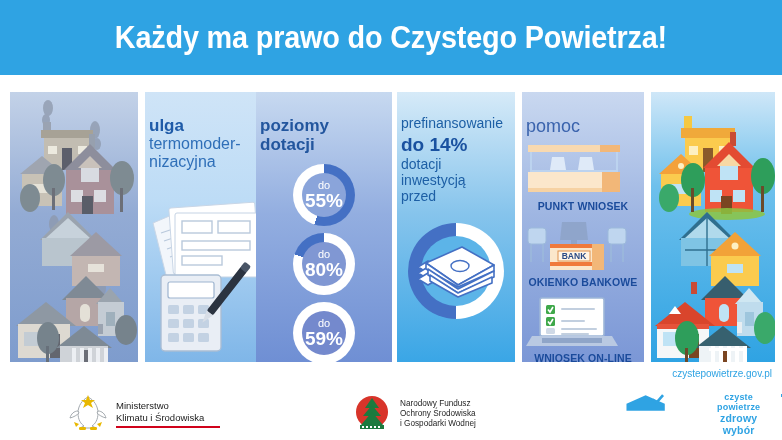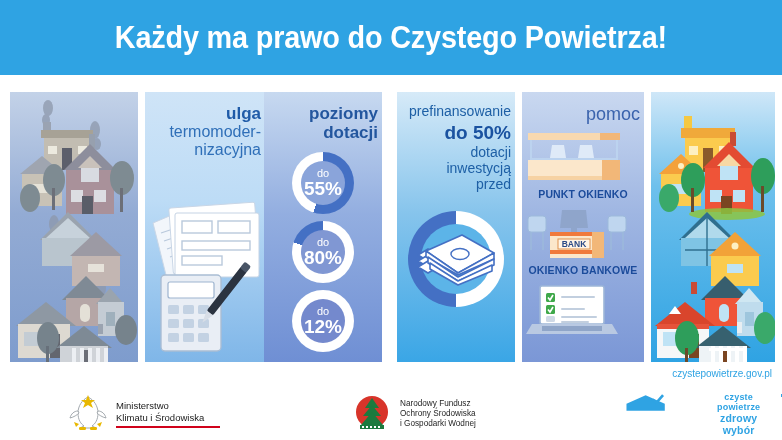--- a/index.html
+++ b/index.html
@@ -25,28 +25,28 @@
     white-space: nowrap;
     transform: scaleX(0.93);
   }
 
   
   .panels { position: absolute; left: 0; top: 92px; width: 782px; height: 270px; }
   .panel { position: absolute; top: 0; height: 270px; overflow: hidden; }
 
   .p1 { left: 10px;  width: 128px; }
   .p2 { left: 145px; width: 120px; background: linear-gradient(180deg,#cfe4f7 0%,#bddcf6 40%,#7fb6e8 100%); }
-  .p3 { left: 264px; width: 118px; background: linear-gradient(180deg,#c7d9f0 0%,#93aee0 45%,#6f8fd4 100%); }
+  .p3 { left: 256px; width: 136px; background: linear-gradient(180deg,#c7d9f0 0%,#93aee0 45%,#6f8fd4 100%); }
   .p4 { left: 397px; width: 118px; background: linear-gradient(180deg,#d6eaf8 0%,#86c4ec 45%,#3aa6e6 100%); }
   .p5 { left: 522px; width: 122px; background: linear-gradient(180deg,#c9d8f0 0%,#9fb6e2 45%,#7b97d6 100%); }
   .p6 { left: 651px; width: 124px; }
 
   .panel-title {
-    text-align: right; color: #2a5ea8; line-height: 1.13;
-    padding: 12px 4px 0; font-size: 15px; position: relative; z-index: 5;
+    text-align: left; color: #2a5ea8; line-height: 1.13;
+    padding: 24px 4px 0; font-size: 15px; position: relative; z-index: 5;
   }
   .panel-title .b { font-weight: bold; display: block; }
   .panel-title .n { display: block; }
   .p2 .panel-title .b { font-size: 17px; color:#1f5ba8; }
   .p2 .panel-title .n { font-size: 16px; color:#2f6fb8; }
   .p3 .panel-title { font-size: 17px; font-weight: bold; color:#23569e; }
   .p4 .panel-title { font-size: 14px; color:#1d5fa5; }
   .p4 .panel-title .big { display:block; font-size: 19px; font-weight:bold; color:#1a52a0; margin:2px 0; }
   .p5 .panel-title { font-size: 18px; color:#3a63ad; }
 
@@ -286,31 +286,31 @@
           <div class="donut-label">
             <span class="d">do</span>
             <span class="v">80%</span>
           </div>
         </div>
 
         <div class="donut" style="background: conic-gradient(#ffffff 0 100%, #ffffff 100%);">
           <div style="position:absolute;left:9px;top:9px;width:44px;height:44px;border-radius:50%;background:#7489cd;"></div>
           <div class="donut-label">
             <span class="d">do</span>
-            <span class="v">12%</span>
+            <span class="v">59%</span>
           </div>
         </div>
 
       </div>
     </div>
 
     <div class="panel p4">
       <div class="panel-title">
         <span>prefinansowanie</span>
-        <span class="big">do 50%</span>
+        <span class="big">do 14%</span>
         <span style="display:block">dotacji</span>
         <span style="display:block">inwestycją</span>
         <span style="display:block">przed</span>
       </div>
       <div class="money-area">
         <div class="money-donut" style="background: conic-gradient(#ffffff 0 50%, #4470c4 50% 100%);">
           <div style="position:absolute;left:13px;top:13px;width:70px;height:70px;border-radius:50%;background:#5cb4e8;"></div>
           <svg width="96" height="96" viewBox="0 0 96 96" style="position:absolute;left:0;top:0">
             <g fill="#ffffff" stroke="#4470c4" stroke-width="1.6" stroke-linejoin="round">
               <polygon points="10,44 20,38 30,44 20,50"></polygon>
@@ -340,21 +340,21 @@
             <rect x="8" y="9" width="2" height="20" fill="#bcd3ef"></rect>
             <rect x="94" y="9" width="2" height="20" fill="#bcd3ef"></rect>
             <rect x="8" y="27" width="88" height="2" fill="#bcd3ef"></rect>
             <polygon points="30,14 42,14 44,27 28,27" fill="#dfeaf8"></polygon>
             <polygon points="58,14 70,14 72,27 56,27" fill="#dfeaf8"></polygon>
             <rect x="6" y="29" width="92" height="20" fill="#fbe7cb"></rect>
             <rect x="80" y="29" width="18" height="20" fill="#f2b778"></rect>
             <rect x="6" y="45" width="74" height="4" fill="#f6d2a3"></rect>
           </svg>
         </div>
-        <div class="help-label">PUNKT OKIENKO</div>
+        <div class="help-label">PUNKT WNIOSEK</div>
       </div>
 
       <div class="help-item">
         <div class="help-art">
           <svg width="110" height="56" viewBox="0 0 110 56">
 
             <g fill="#bfd6ef" stroke="#9dbadb" stroke-width="1">
               <rect x="6" y="10" width="18" height="16" rx="3"></rect>
               <rect x="86" y="10" width="18" height="16" rx="3"></rect>
             </g>
@@ -393,20 +393,21 @@
             <g stroke="#c2cfdf" stroke-width="2" stroke-linecap="round">
               <line x1="40" y1="13" x2="72" y2="13"></line>
               <line x1="40" y1="25" x2="62" y2="25"></line>
               <line x1="40" y1="33" x2="74" y2="33"></line>
               <line x1="40" y1="38" x2="66" y2="38"></line>
             </g>
             <polygon points="10,40 90,40 96,50 4,50" fill="#b9c9e2"></polygon>
             <rect x="20" y="42" width="60" height="5" fill="#8fa5c8"></rect>
           </svg>
         </div>
+        <div class="help-label">WNIOSEK ON-LINE</div>
       </div>
     </div>
 
     <div class="panel p6">
       <svg width="124" height="270" viewBox="0 0 124 270">
         <defs>
           <linearGradient id="g6" x1="0" y1="0" x2="0" y2="1">
             <stop offset="0%" stop-color="#cfe7f8"></stop>
             <stop offset="35%" stop-color="#6ec0ec"></stop>
             <stop offset="100%" stop-color="#2fa3e3"></stop>

